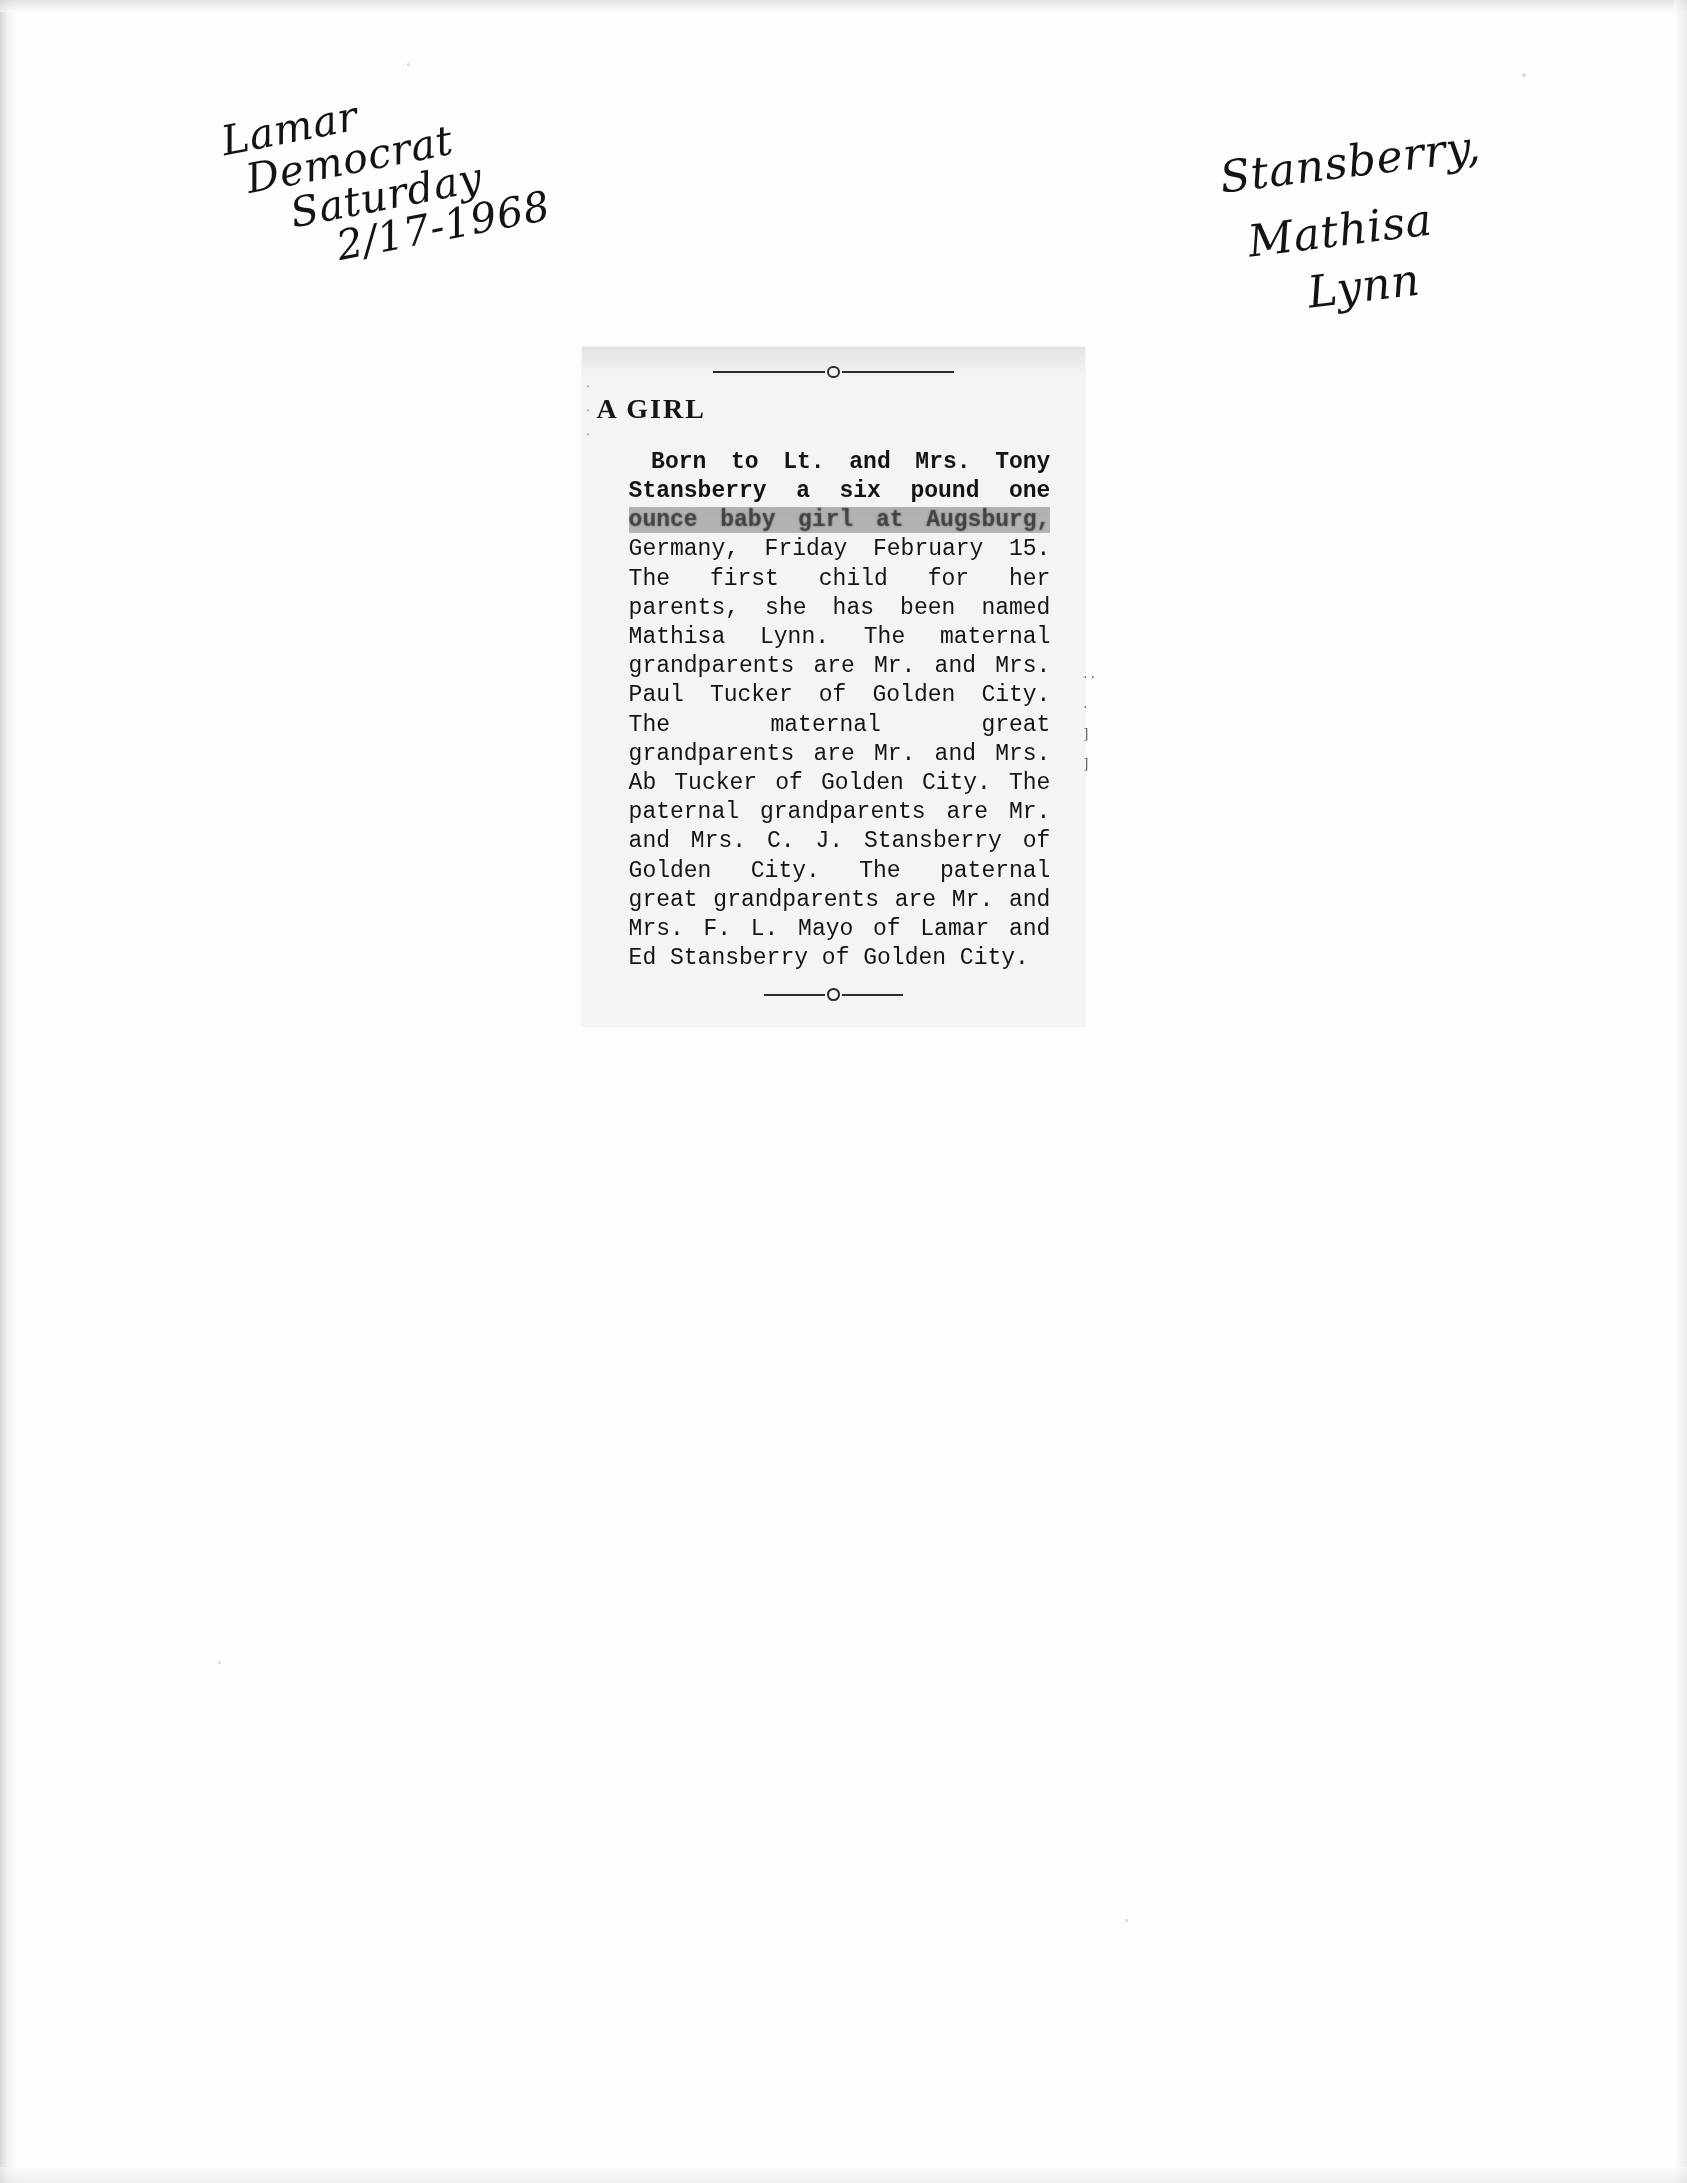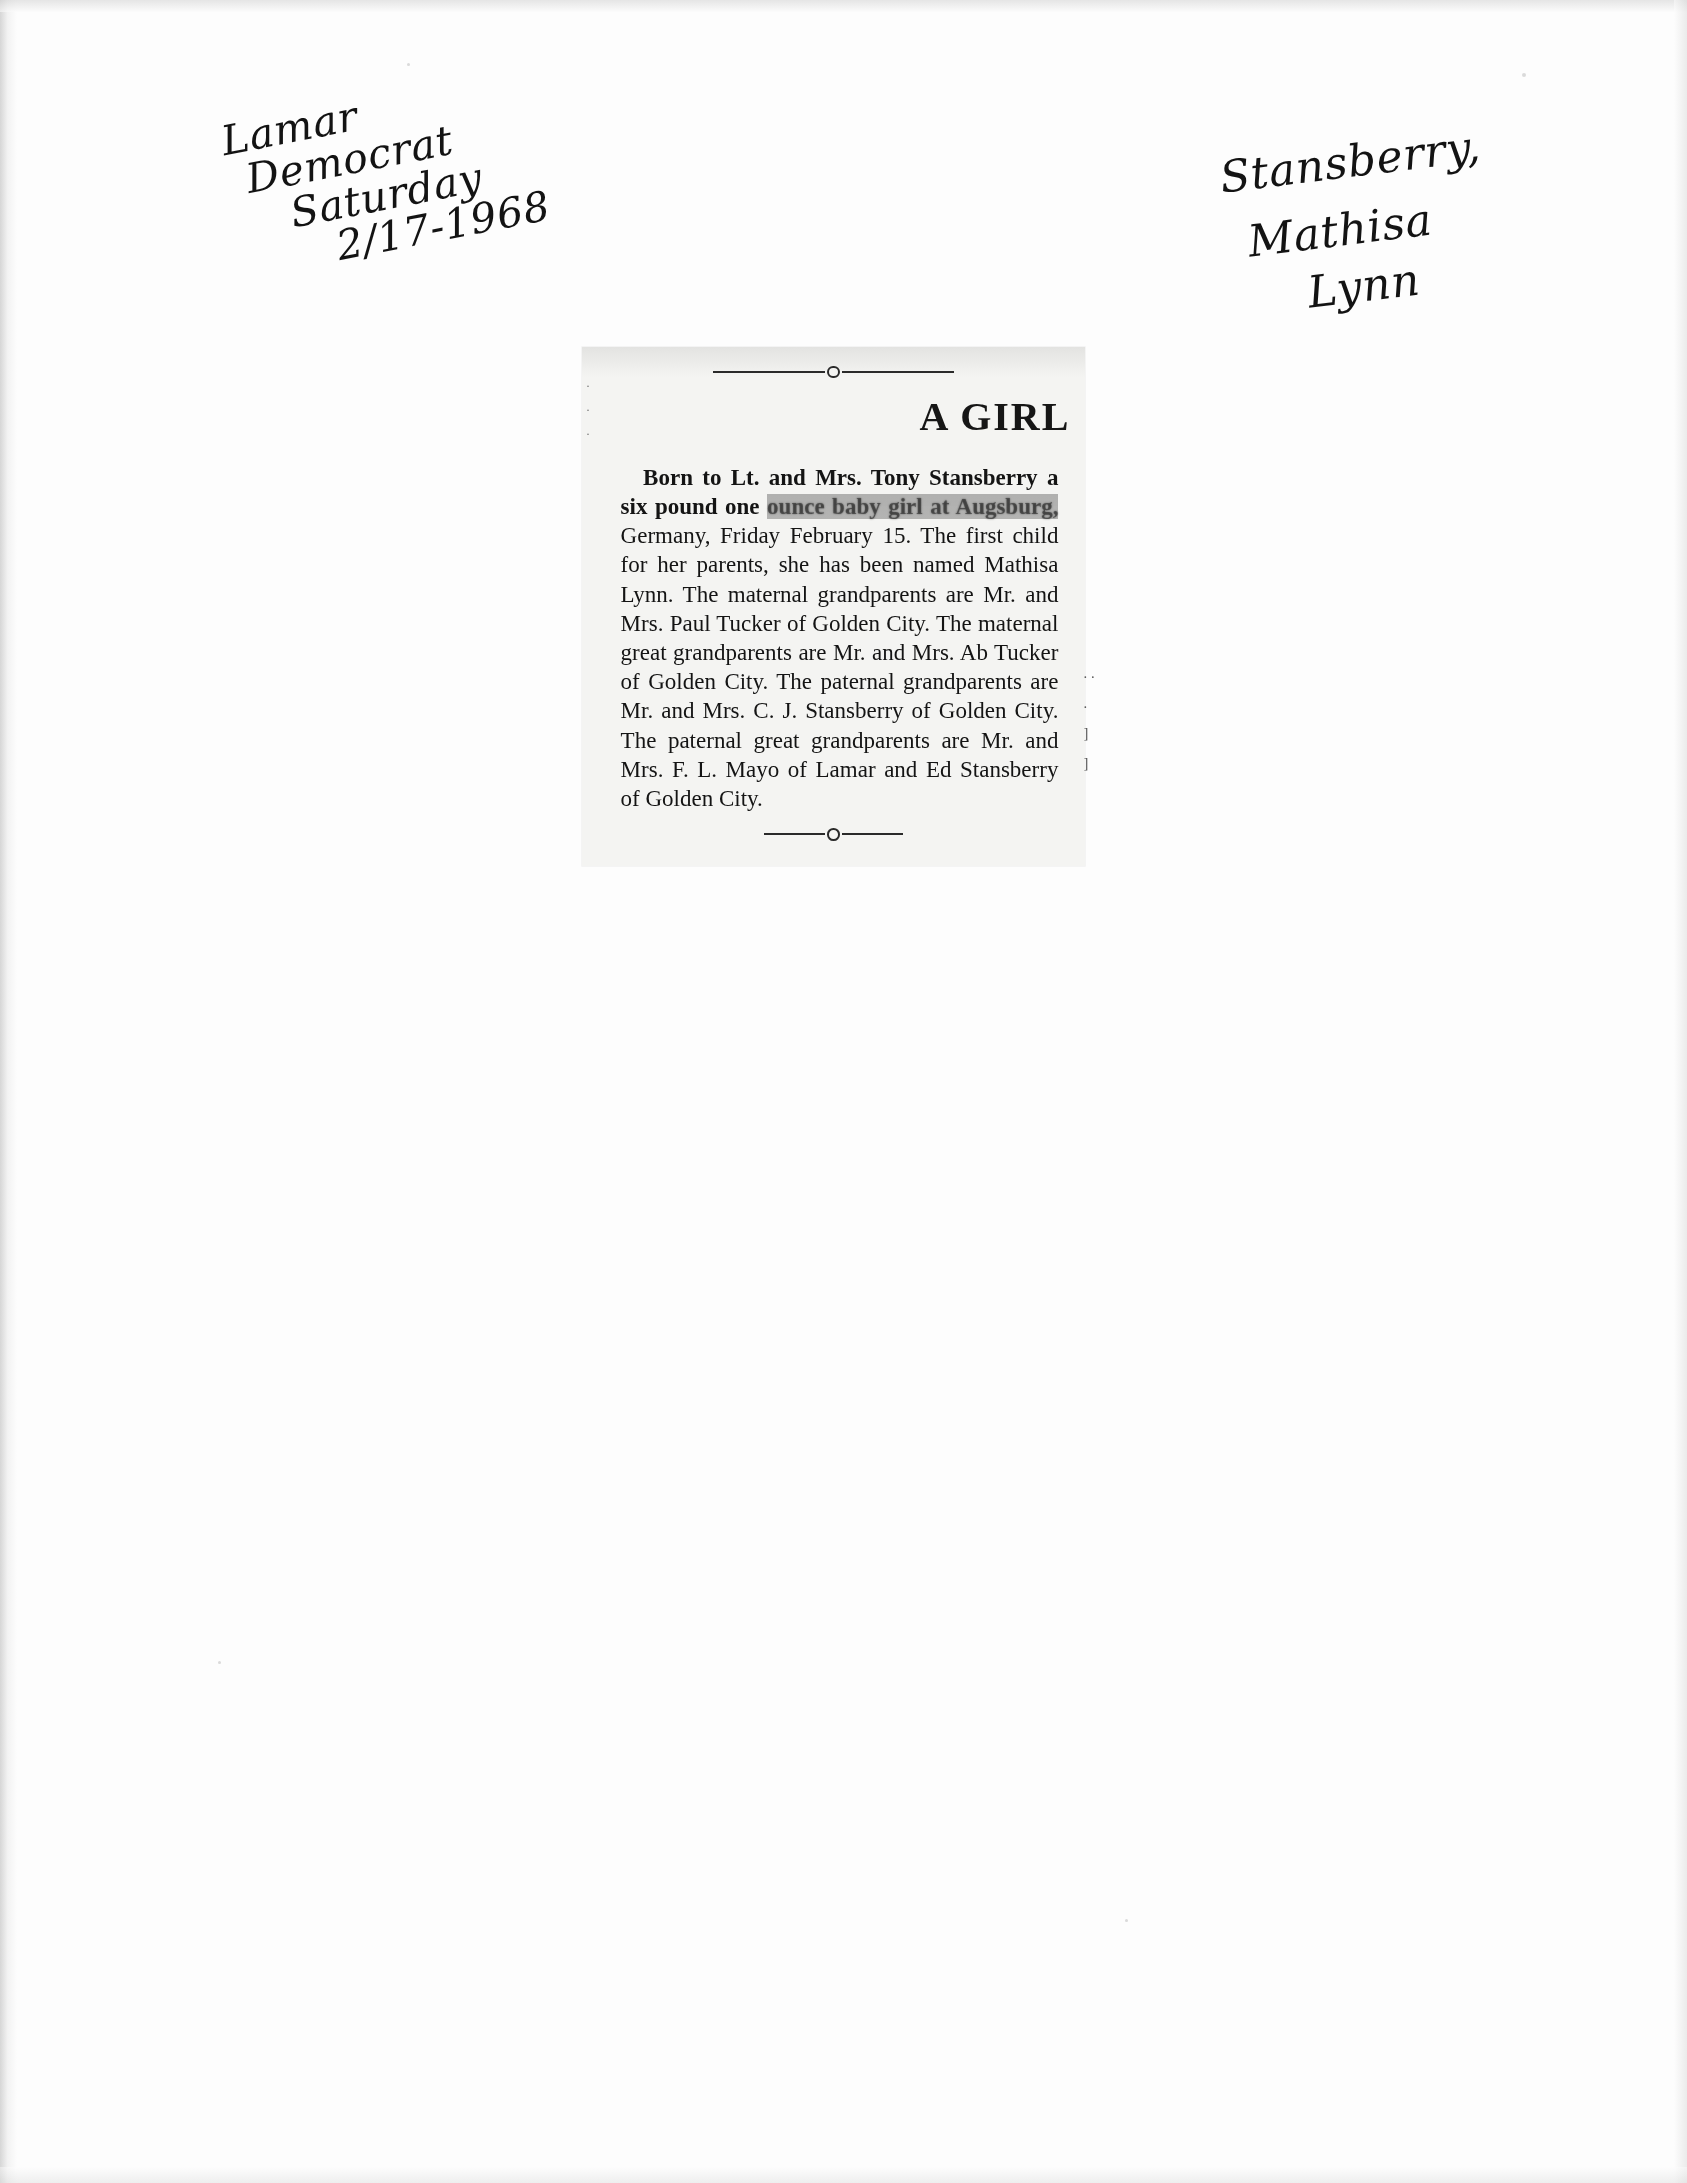--- a/index.html
+++ b/index.html
@@ -147,38 +147,38 @@
     border: 2px solid #2a2a2a;
     border-radius: 50%;
     vertical-align: middle;
     margin: 0 2.6px;
     background: #f4f4f2;
   }
   .rule-bottom { margin-top: 14.6px; }
   .rule-bottom .bar { width: 61px; }
 
   .clip-headline {
-    text-align: right;
+    text-align: left;
     font-family: "Liberation Serif", serif;
     font-weight: bold;
-    font-size: 40px;
+    font-size: 28px;
     letter-spacing: 2px;
     color: #161616;
     margin: 10.6px 0 22.5px 0;
   }
 
   .clip-body {
     font-family: "Liberation Serif", serif;
     font-size: 23px;
     line-height: 1.27;
     color: #141414;
     text-align: justify;
     padding: 0 8px 0 20px;
   }
-  .clip-body p { margin: 4px; }
+  .clip-body p { margin: 12px; font-family: Liberation Mono, monospace; }
   .lead { font-weight: bold; }
   .lead .indent { display:inline-block; width: 22.5px; }
   .smudged {
     background: linear-gradient(to bottom, rgba(120,120,120,.55), rgba(60,60,60,.35));
     color: rgba(40,40,40,.55);
     text-shadow: 0 0 2px rgba(0,0,0,.5);
     filter: blur(0.4px);
   }
   .emph { font-weight: bold; }
 </style>

